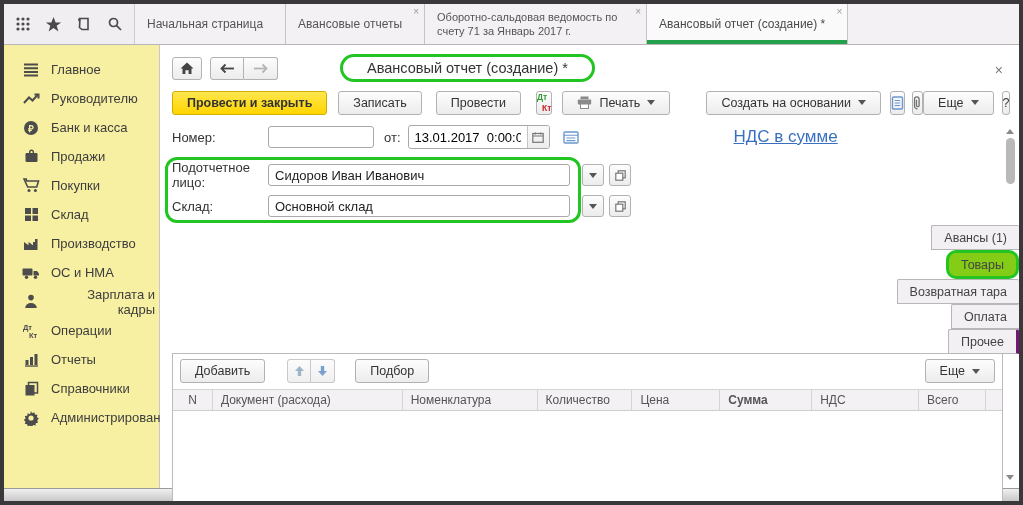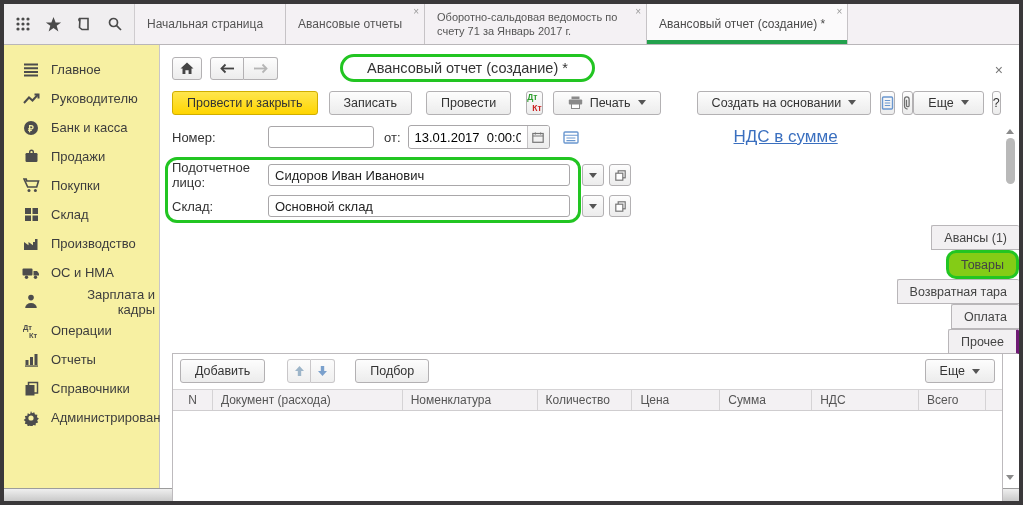--- a/index.html
+++ b/index.html
@@ -33,21 +33,21 @@
   .home-btn { width:30px; height:23px; padding:0; }
   .nav-group { display:inline-flex; margin-left:8px; }
   .nav-btn { width:34px; height:23px; padding:0; border-radius:0; }
   .nav-btn.first { border-radius:3px 0 0 3px; }
   .nav-btn.last { border-radius:0 3px 3px 0; border-left:none; }
   .title-ring { margin-left:62px; border:3px solid #22c522; border-radius:15px; padding:3px 24px; font-size:14.5px; color:#333; background:#fff; }
   .form-close { position:absolute; top:18px; right:16px; font-size:14px; color:#777; cursor:pointer; line-height:1; }
 
   
   .cmd-row { display:flex; align-items:center; margin-top:6px; height:27px; padding-right:24px; }
-  .btn-yellow { background:linear-gradient(#ffe64d,#ffd500); border-color:#d0ae00; font-weight:normal; }
+  .btn-yellow { background:linear-gradient(#ffe64d,#ffd500); border-color:#d0ae00; font-weight:bold; }
   .ic-btn { width:27px; padding:0; }
   .caret { width:0; height:0; border-left:4px solid transparent; border-right:4px solid transparent; border-top:5px solid #555; margin-left:7px; }
   .dt { color:#2e9e2e; font-size:8.5px; font-weight:bold; line-height:1; }
   .kt { color:#cc2222; font-size:8.5px; font-weight:bold; line-height:1; margin-left:5px; margin-top:2px;}
 
   
   .num-row { display:flex; align-items:center; margin-top:9px; height:24px; }
   .flabel { width:96px; font-size:13px; color:#333; flex:0 0 auto; }
   .tinput { height:22px; border:1px solid #a9a7a9; border-radius:3px; font-size:13px; color:#222; padding:0 6px; font-family:"Liberation Sans", sans-serif; background:#fff; outline:none; }
   .num-input { width:106px; }
@@ -82,21 +82,21 @@
   .ud-btn { width:24px; height:24px; padding:0; border-radius:0; display:inline-flex; align-items:center; justify-content:center;
             background:linear-gradient(#fcfcfc,#efefef); border:1px solid #c9c7c9; cursor:pointer; }
   .ud-btn.first { border-radius:3px 0 0 3px; }
   .ud-btn.last { border-radius:0 3px 3px 0; border-left:none; }
   .pick-btn { margin-left:20px; }
   .panel-more { margin-left:auto; }
   .thead { display:flex; height:22px; background:#f3f1f3; border-top:1px solid #d5d3d5; border-bottom:1px solid #cfcdcf; flex:0 0 auto; }
   .th { font-size:12px; color:#555; display:flex; align-items:center; padding:0 8px; border-right:1px solid #d5d3d5; overflow:hidden; white-space:nowrap; }
   .th.c-n { width:40px; justify-content:center; padding:0; }
   .c-doc { width:190px; } .c-nom { width:135px; } .c-qty { width:95px; } .c-price { width:88px; }
-  .c-sum { width:92px; } .c-vat { width:107px; } .c-tot { width:67px; }
+  .c-sum { width:92px;font-weight:bold; } .c-vat { width:107px; } .c-tot { width:67px; }
   .th.strip { flex:1; border-right:none; }
   .tbody { flex:1; background:#fff; }
   .hscroll { display:flex; align-items:center; height:13px; margin:3px 4px 4px 4px; flex:0 0 auto; }
   .hs-arr { width:0; height:0; border-top:4px solid transparent; border-bottom:4px solid transparent; cursor:pointer; }
   .hs-arr.left { border-right:5px solid #8a8a8a; margin-right:3px; }
   .hs-arr.right { border-left:5px solid #8a8a8a; margin-left:3px; }
   .hs-track { flex:1; height:9px; background:#e9e9e9; border-radius:5px; position:relative; cursor:pointer; }
   .hs-thumb { position:absolute; left:0; top:0; width:42%; height:9px; background:#a8a8a8; border-radius:5px; cursor:grab; }
 
   

